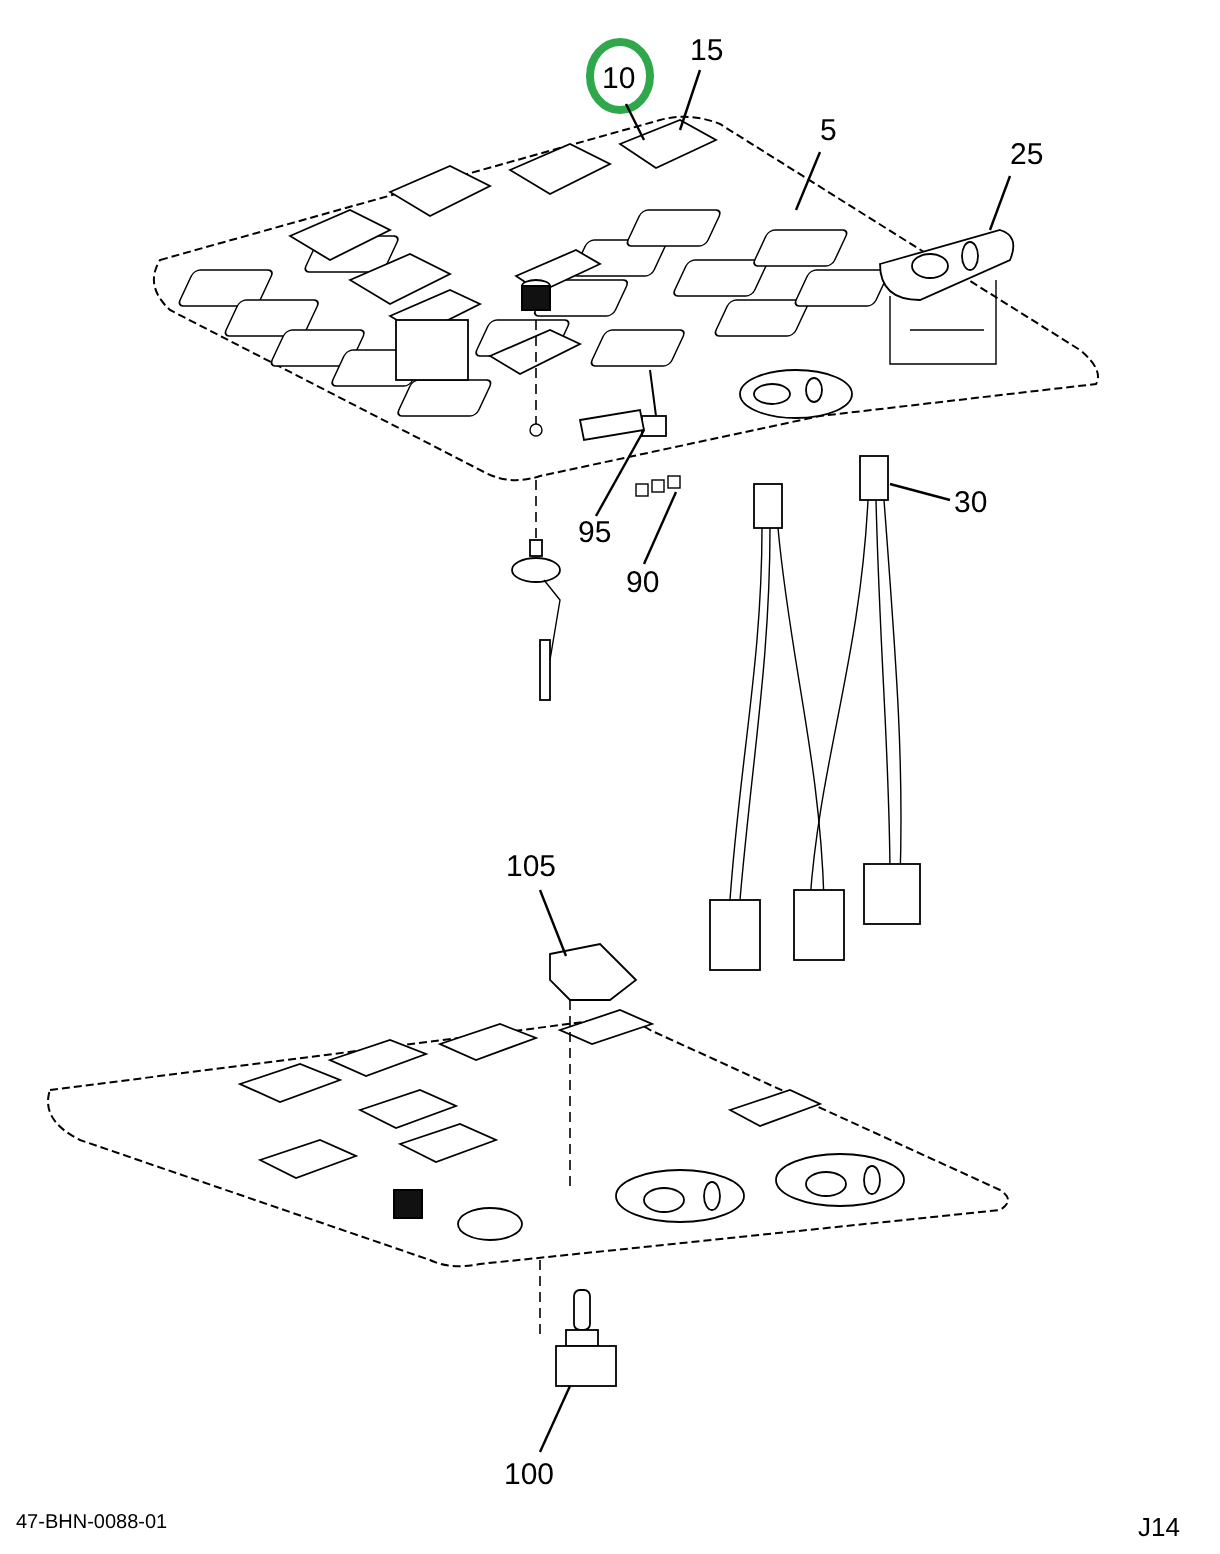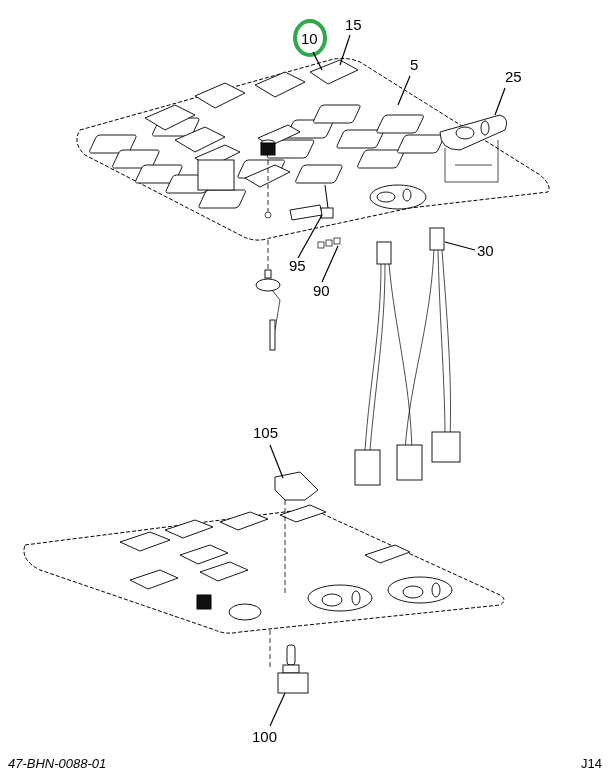--- a/index.html
+++ b/index.html
@@ -8,22 +8,22 @@
   svg.diagram { position:absolute; left:0; top:0; width:610px; height:777px; }
   .ln { stroke:#000; fill:none; stroke-width:1; }
   .thin { stroke:#000; fill:none; stroke-width:0.7; }
   .dash { stroke:#000; fill:#fff; stroke-width:1; stroke-dasharray:4 2; }
   .dashl { stroke:#000; fill:none; stroke-width:0.8; stroke-dasharray:5 3; }
   .cell { stroke:#000; fill:#fff; stroke-width:0.8; }
   .sw { stroke:#000; fill:#fff; stroke-width:0.9; }
   .blk { fill:#111; stroke:#000; }
   .callout { font-size:15px; fill:#000; font-family:"Liberation Sans", sans-serif; }
   .leader { stroke:#000; stroke-width:1.2; fill:none; }
-  .footer-left { position:absolute; left:8px; top:756px; font-size:13px;font-style:italic; }
-  .footer-right { position:absolute; right:8px; top:756px; font-size:13px; }
+  .footer-left { position:absolute; left:8px; top:756px; font-size:10px; }
+  .footer-right { position:absolute; right:20px; top:756px; font-size:13px; }
 </style>
 </head>
 <body>
 
 <svg class="diagram" viewBox="0 0 610 777">
 
   <g>
     <path class="dash" d="M80,130 L330,60 Q345,56 360,62 L540,175 Q552,185 548,192 L410,208 L270,238 Q255,243 242,236 L85,155 Q72,143 80,130 Z"></path>
 
     <g>

